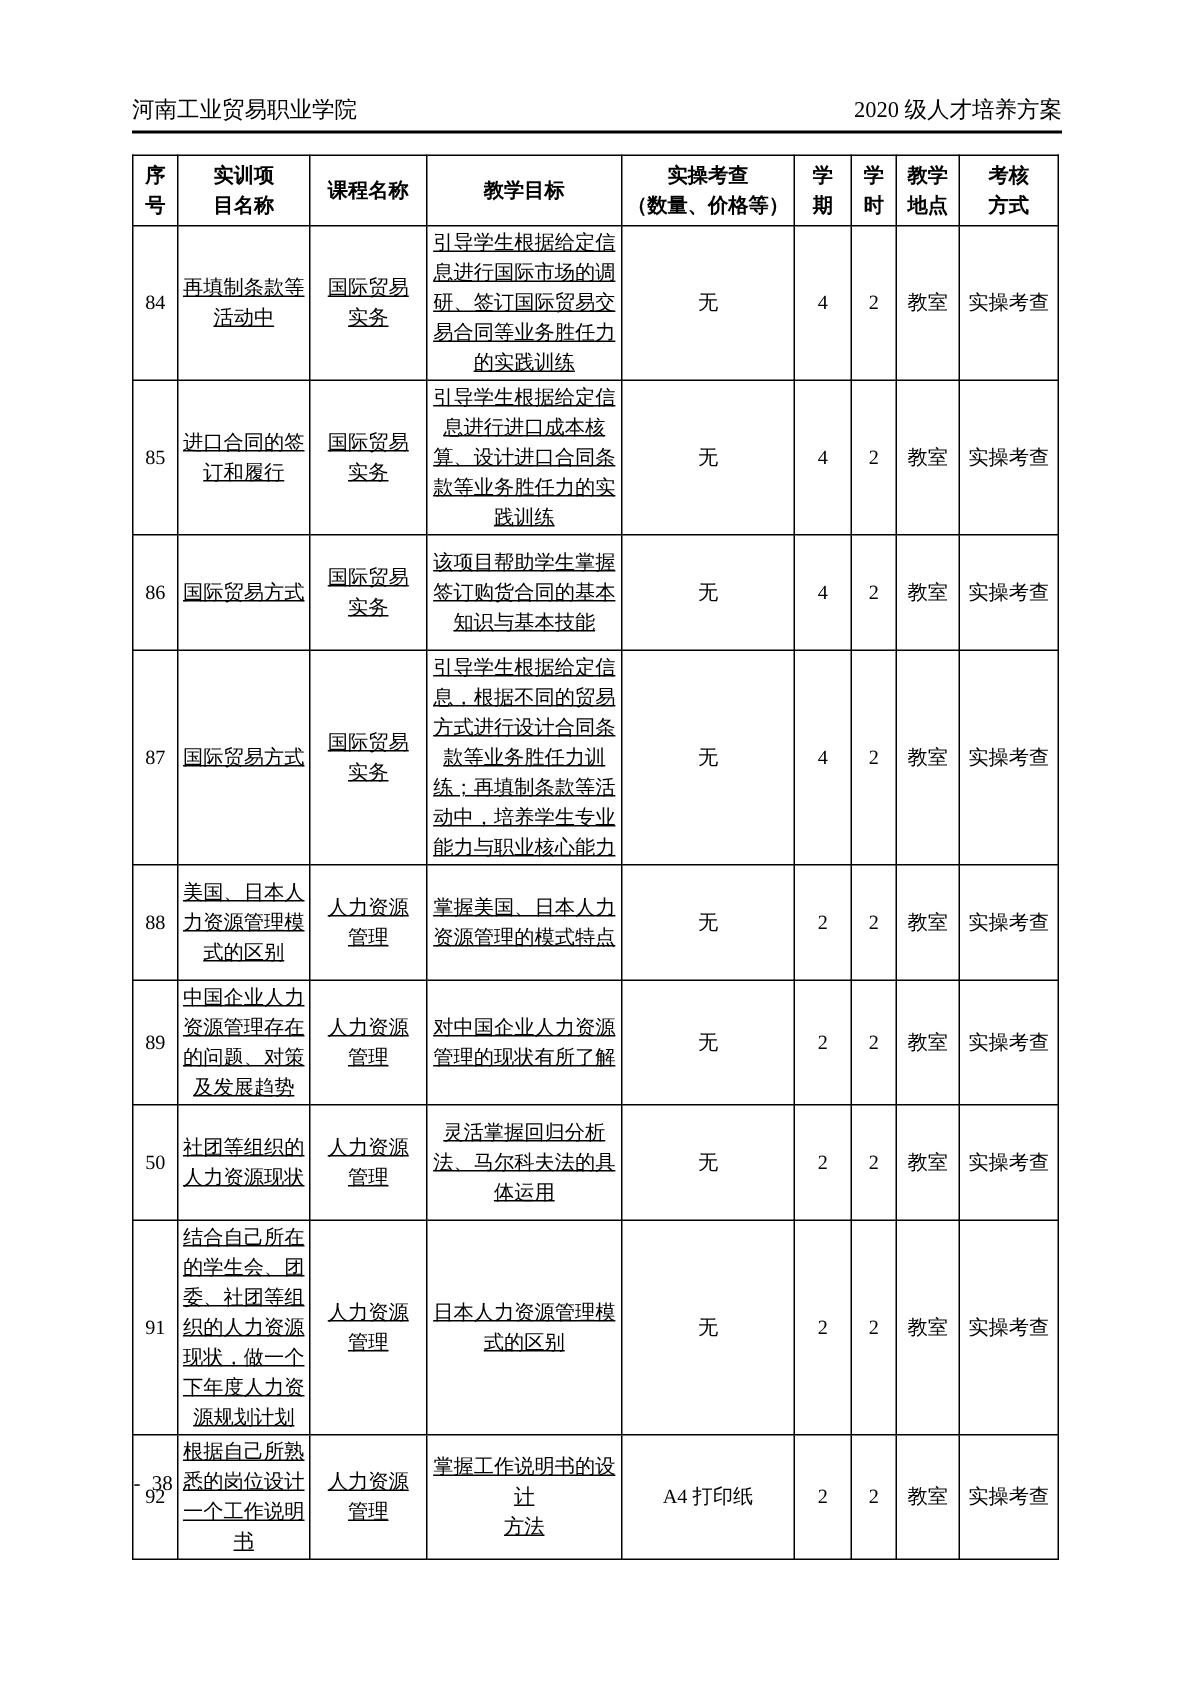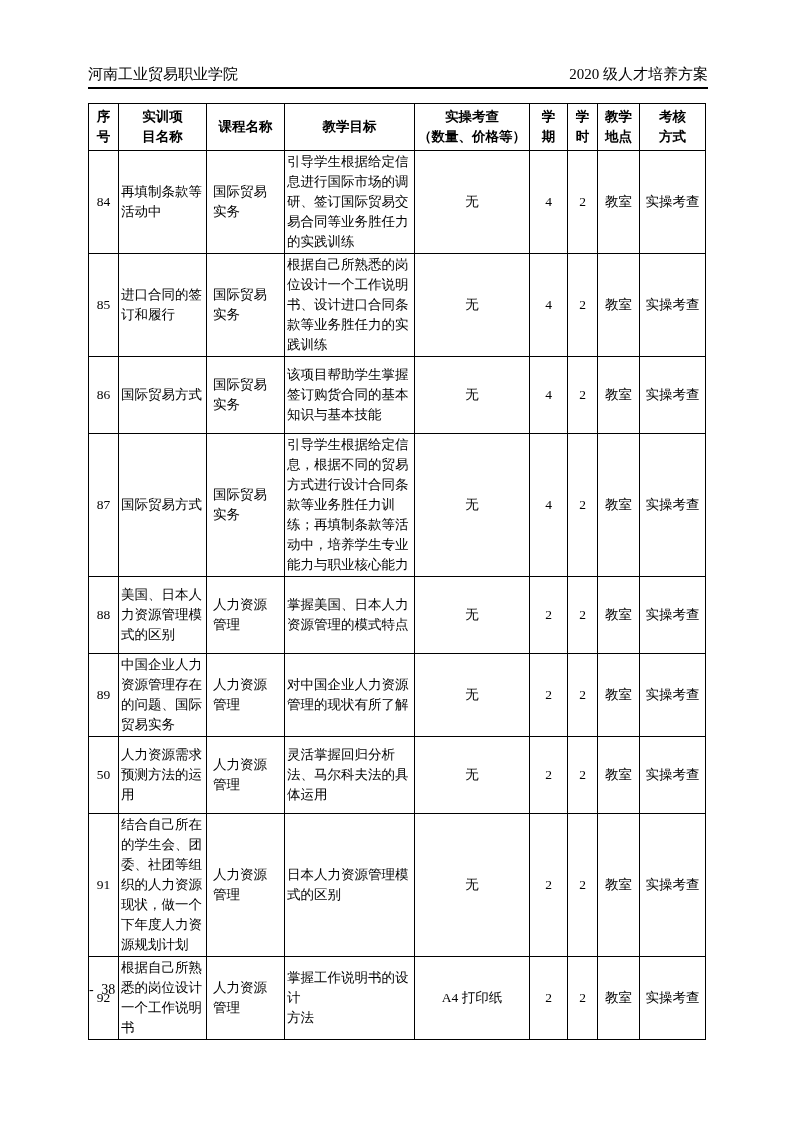--- a/index.html
+++ b/index.html
@@ -54,22 +54,23 @@
     font-weight: bold;
     text-align: center;
     white-space: pre-line;
     padding: 3px 1px;
   }
   .doc-table td.c {
     text-align: center;
     padding: 1px 1px;
   }
   .doc-table td.l {
-    text-align: left;
+    text-align: center;
     padding: 1px 2px;
+    text-decoration: underline;
   }
   .doc-table td.course {
     padding: 18px 6px;
   }
   .doc-table td.goal {
     white-space: pre-wrap;
     padding: 1px 2px;
   }
   .page-footer {
     position: absolute;
@@ -132,21 +133,21 @@
     <td class="c">无</td>
     <td class="c">4</td>
     <td class="c">2</td>
     <td class="c">教室</td>
     <td class="c">实操考查</td>
   </tr>
           <tr>
     <td class="c">85</td>
     <td class="l">进口合同的签订和履行</td>
     <td class="l course">国际贸易实务</td>
-    <td class="l goal">根据自己所熟悉的岗位设计一个工作说明书、设计进口合同条款等业务胜任力的实践训练</td>
+    <td class="l goal">引导学生根据给定信息进行进口成本核算、设计进口合同条款等业务胜任力的实践训练</td>
     <td class="c">无</td>
     <td class="c">4</td>
     <td class="c">2</td>
     <td class="c">教室</td>
     <td class="c">实操考查</td>
   </tr>
           <tr>
     <td class="c">86</td>
     <td class="l">国际贸易方式</td>
     <td class="l course">国际贸易实务</td>
@@ -174,32 +175,32 @@
     <td class="l course">人力资源管理</td>
     <td class="l goal">掌握美国、日本人力资源管理的模式特点</td>
     <td class="c">无</td>
     <td class="c">2</td>
     <td class="c">2</td>
     <td class="c">教室</td>
     <td class="c">实操考查</td>
   </tr>
           <tr>
     <td class="c">89</td>
-    <td class="l">中国企业人力资源管理存在的问题、国际贸易实务</td>
+    <td class="l">中国企业人力资源管理存在的问题、对策及发展趋势</td>
     <td class="l course">人力资源管理</td>
     <td class="l goal">对中国企业人力资源管理的现状有所了解</td>
     <td class="c">无</td>
     <td class="c">2</td>
     <td class="c">2</td>
     <td class="c">教室</td>
     <td class="c">实操考查</td>
   </tr>
           <tr>
     <td class="c">50</td>
-    <td class="l">人力资源需求预测方法的运用</td>
+    <td class="l">社团等组织的人力资源现状</td>
     <td class="l course">人力资源管理</td>
     <td class="l goal">灵活掌握回归分析法、马尔科夫法的具体运用</td>
     <td class="c">无</td>
     <td class="c">2</td>
     <td class="c">2</td>
     <td class="c">教室</td>
     <td class="c">实操考查</td>
   </tr>
           <tr>
     <td class="c">91</td>

